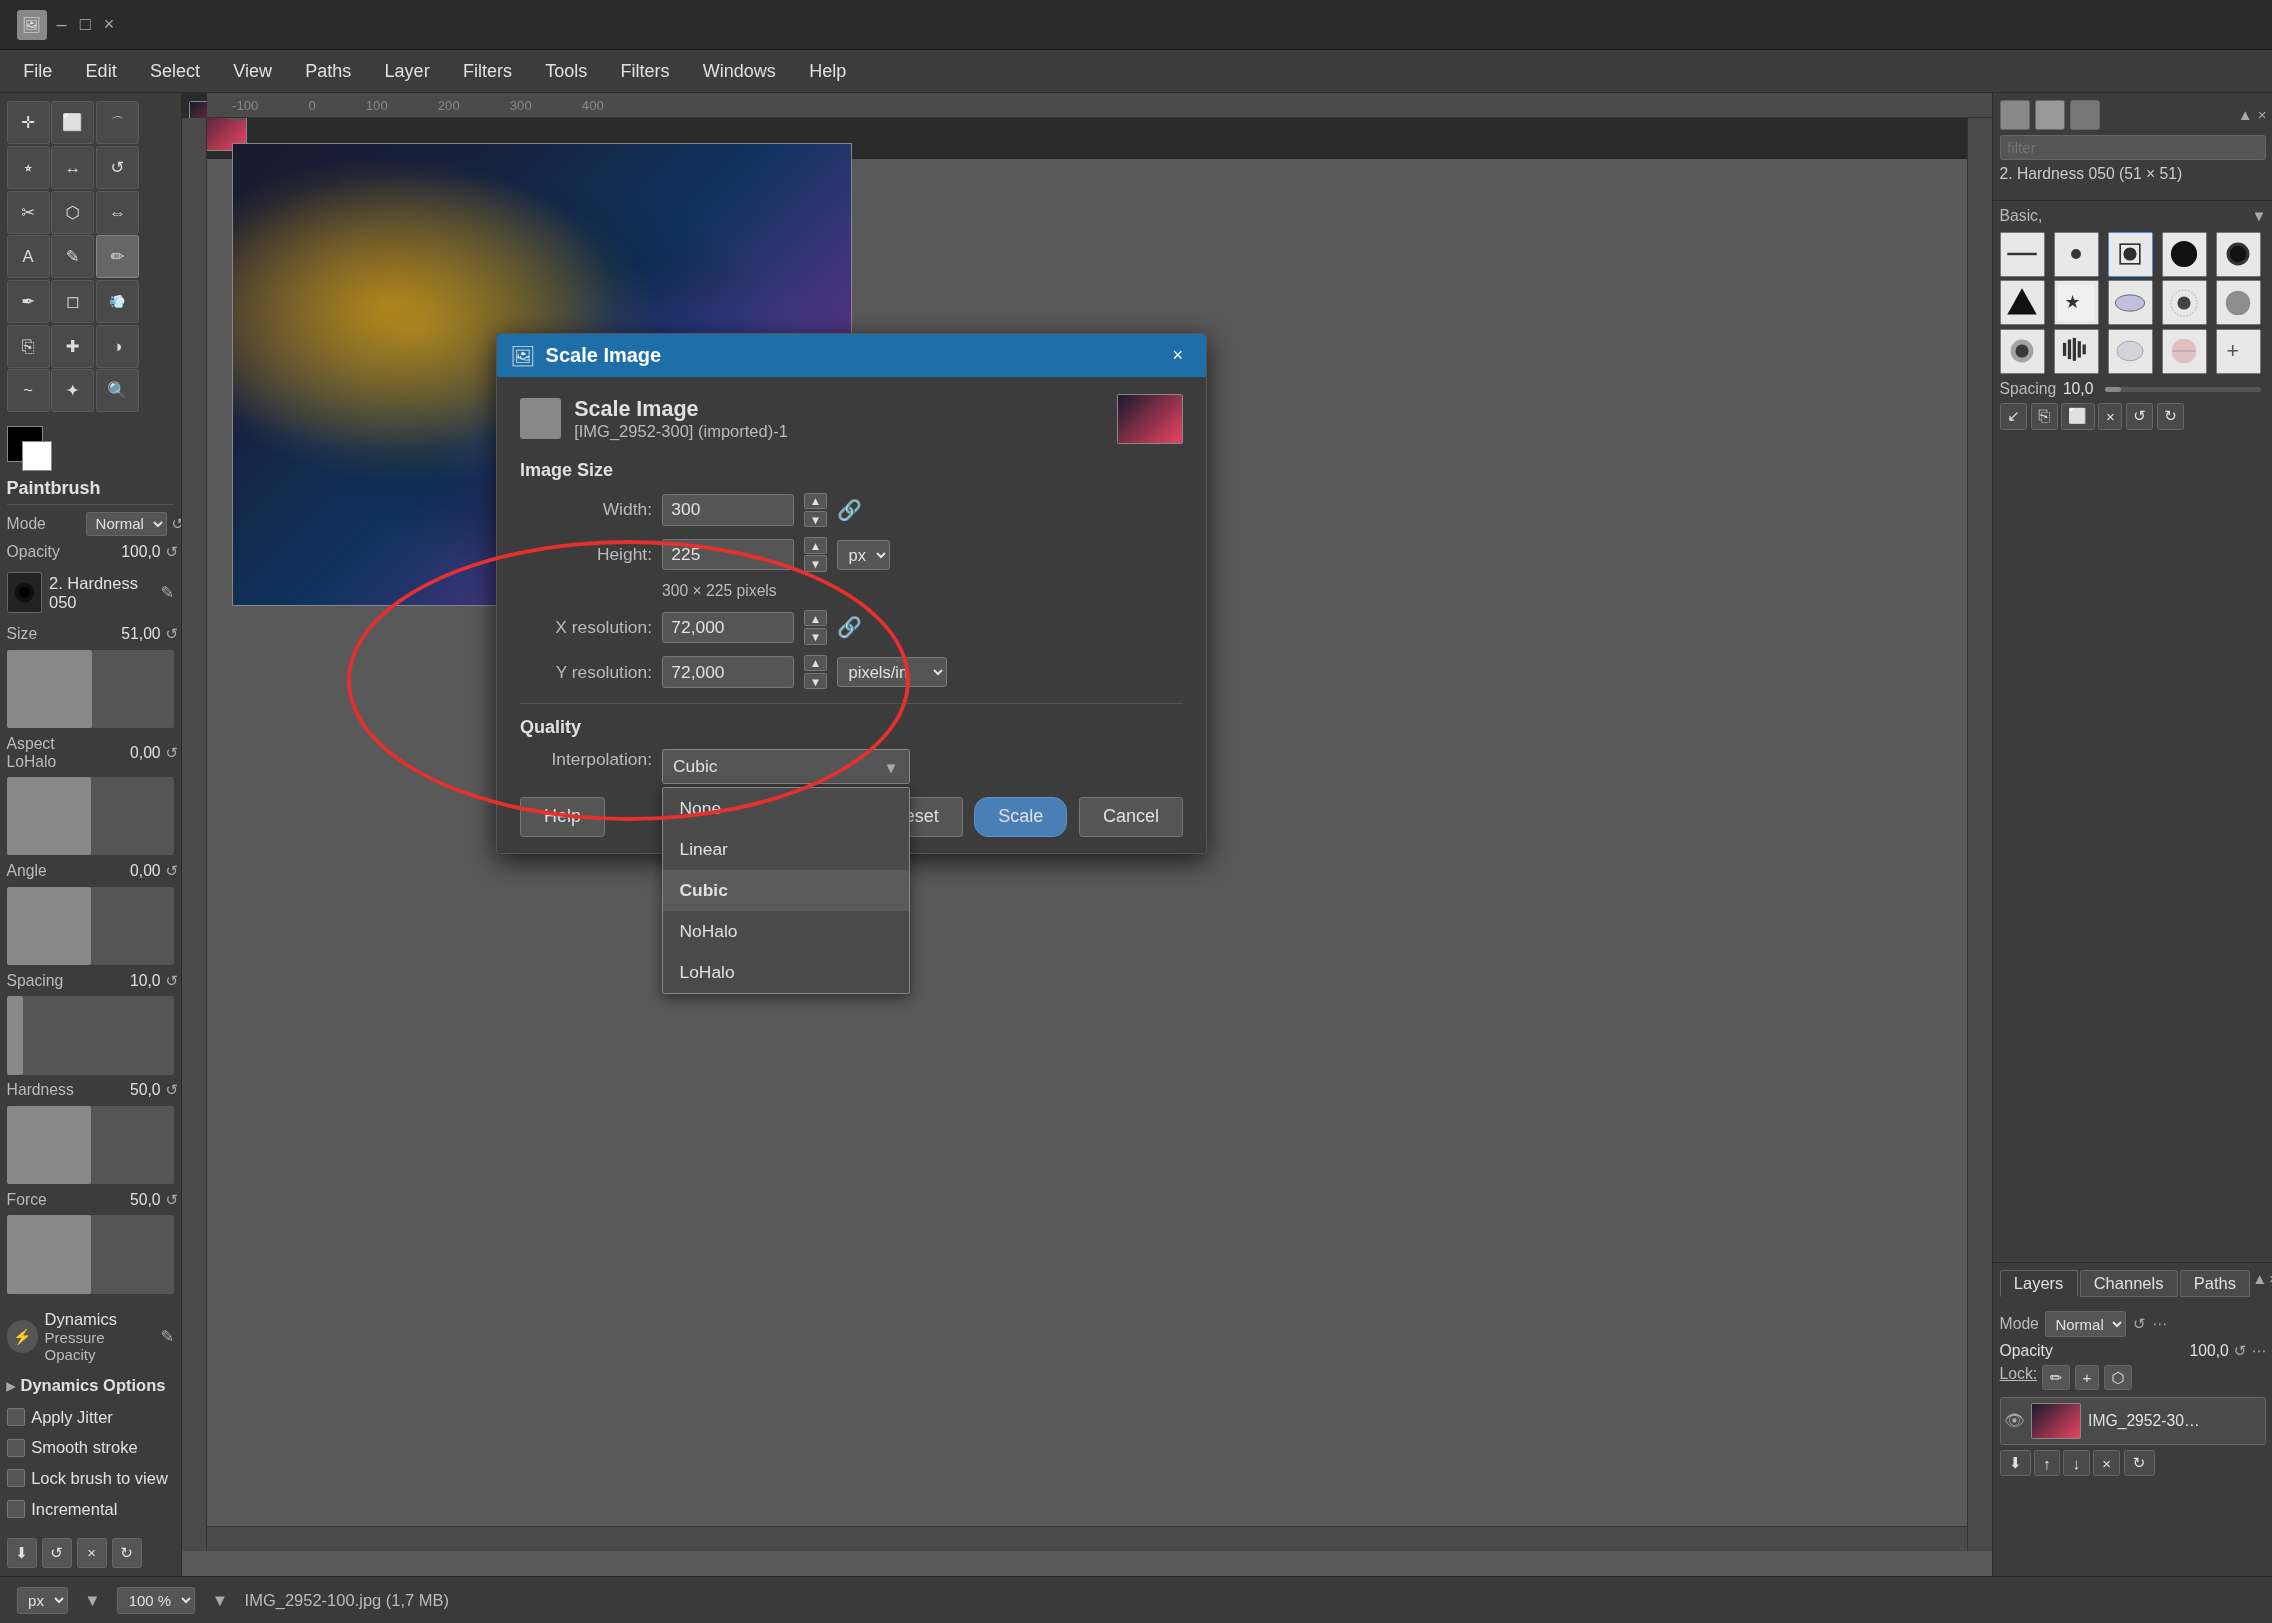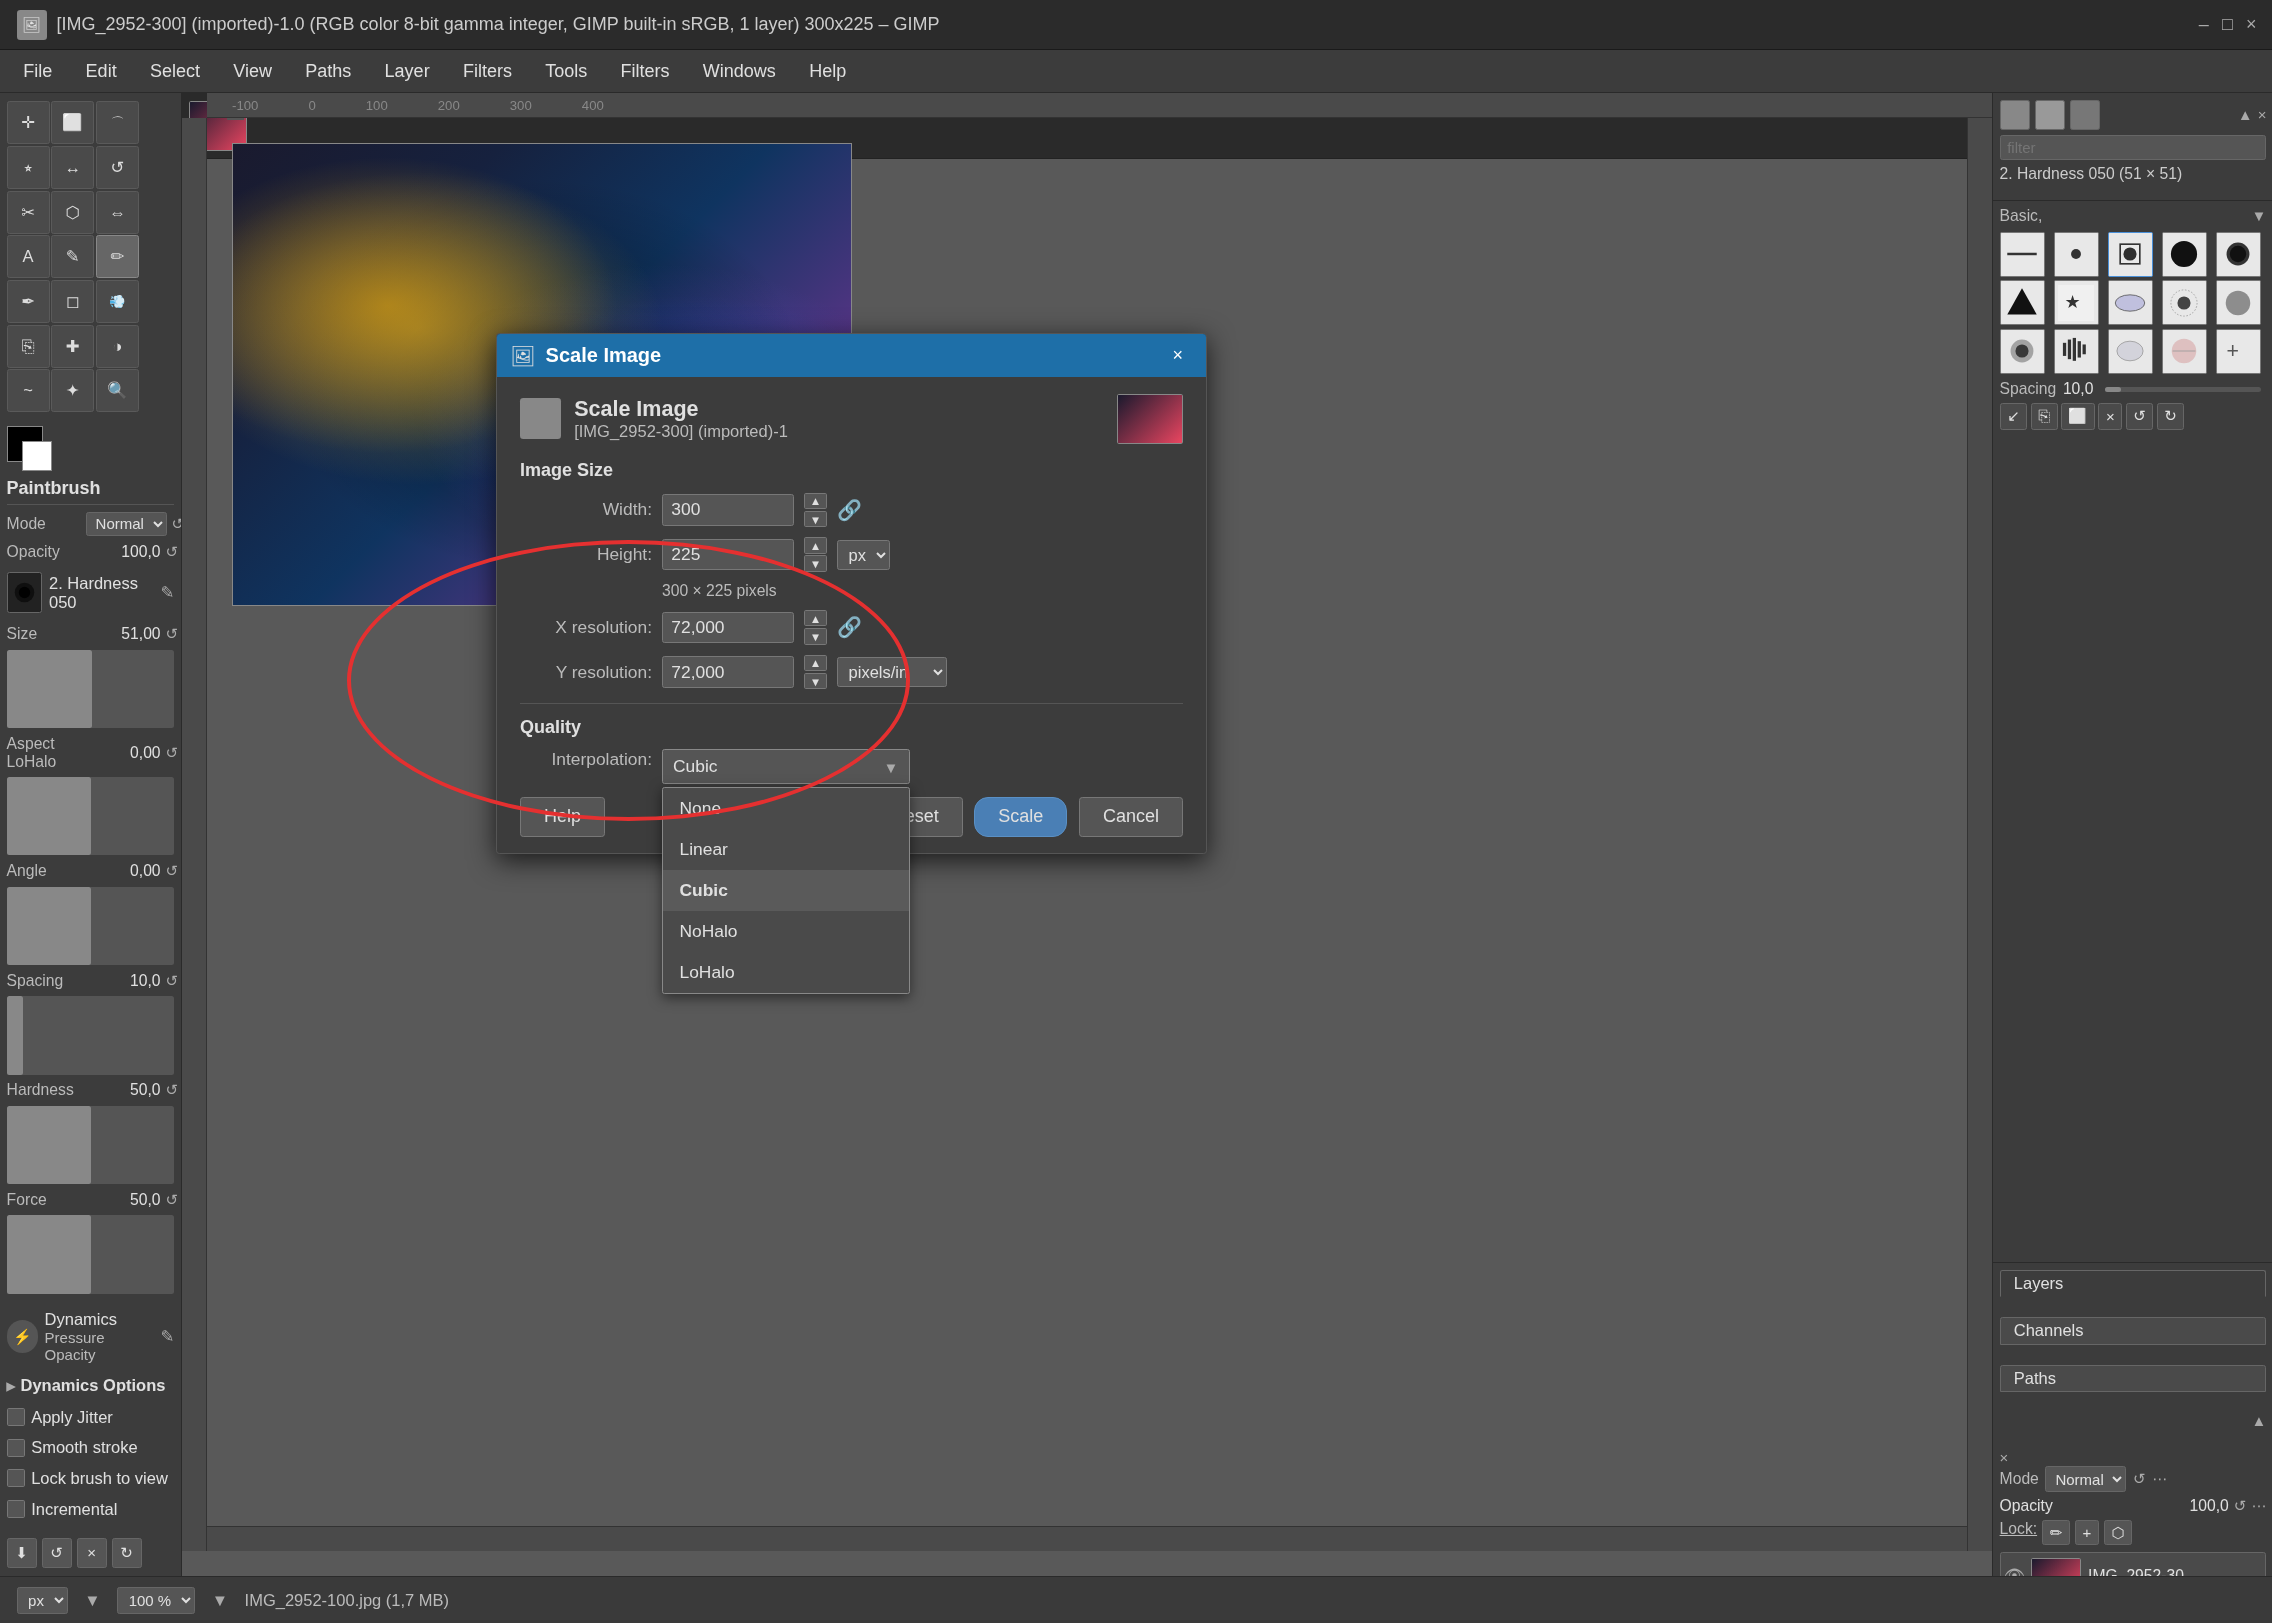--- a/index.html
+++ b/index.html
@@ -351,23 +351,22 @@
     }
 
     
     #layers-panel {
       height: 314px;
       border-top: 0.8px solid #2a2a2a;
       padding: 6.6px;
     }
     .layers-tabs {
       display: flex;
-      gap: 20px;
-      margin-bottom: 0;
-      flex-direction: column;
+      gap: 2px;
+      margin-bottom: 14px;
     }
     .layer-tab {
       padding: 3.3px 13.2px;
       background: #4a4a4a;
       border: 0.8px solid #666;
       border-radius: 2.5px 2.5px 0 0;
       font-size: 16.5px;
       color: #e0e0e0;
       cursor: pointer;
     }
@@ -705,21 +704,20 @@
       font-size: 15.7px;
       color: #ccc;
       margin-bottom: 10px;
     }
   </style>
 </head>
 <body>
 
 <div id="title-bar">
   <div class="app-icon">🖼</div>
-  <div class="title-text">[IMG_2952-300] (imported)-1.0 (RGB color 8-bit gamma integer, GIMP built-in sRGB, 1 layer) 300x225 – GIMP</div>
   <div class="window-controls">
     <span>–</span>
     <span>□</span>
     <span>×</span>
   </div>
 </div>
 
 <div id="menu-bar">
   <div class="menu-item">File</div>
   <div class="menu-item">Edit</div>

